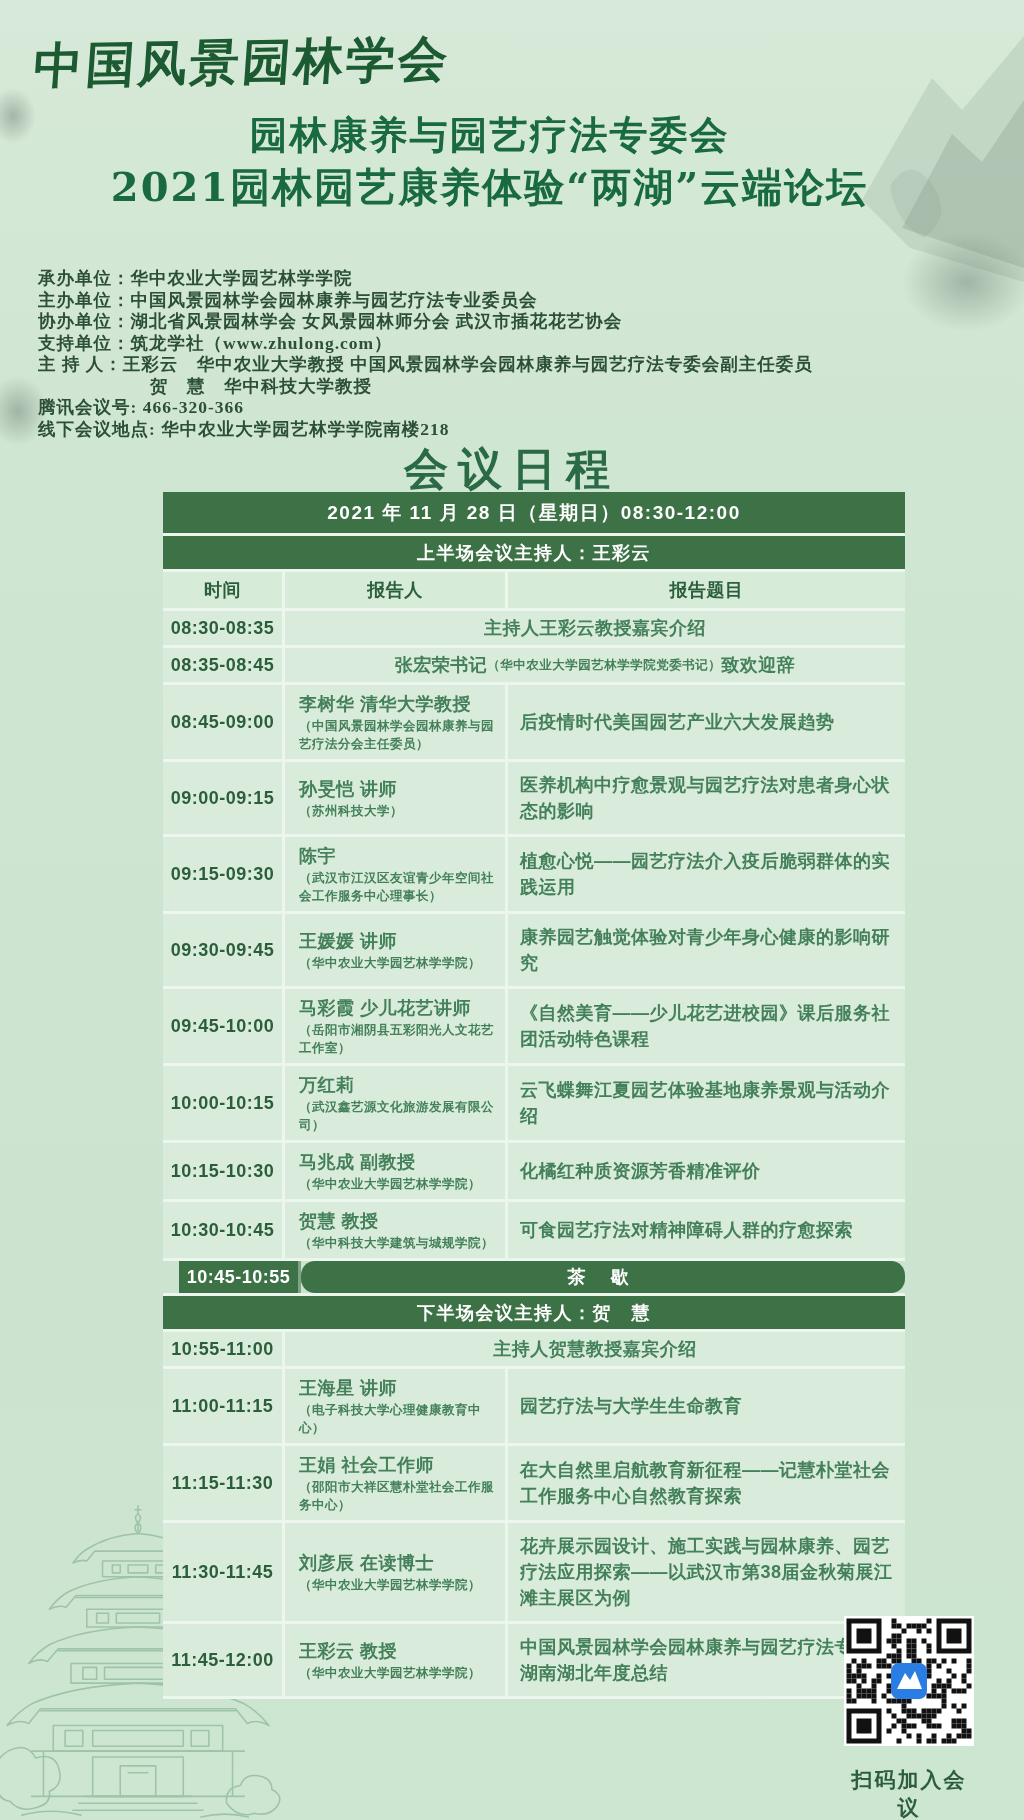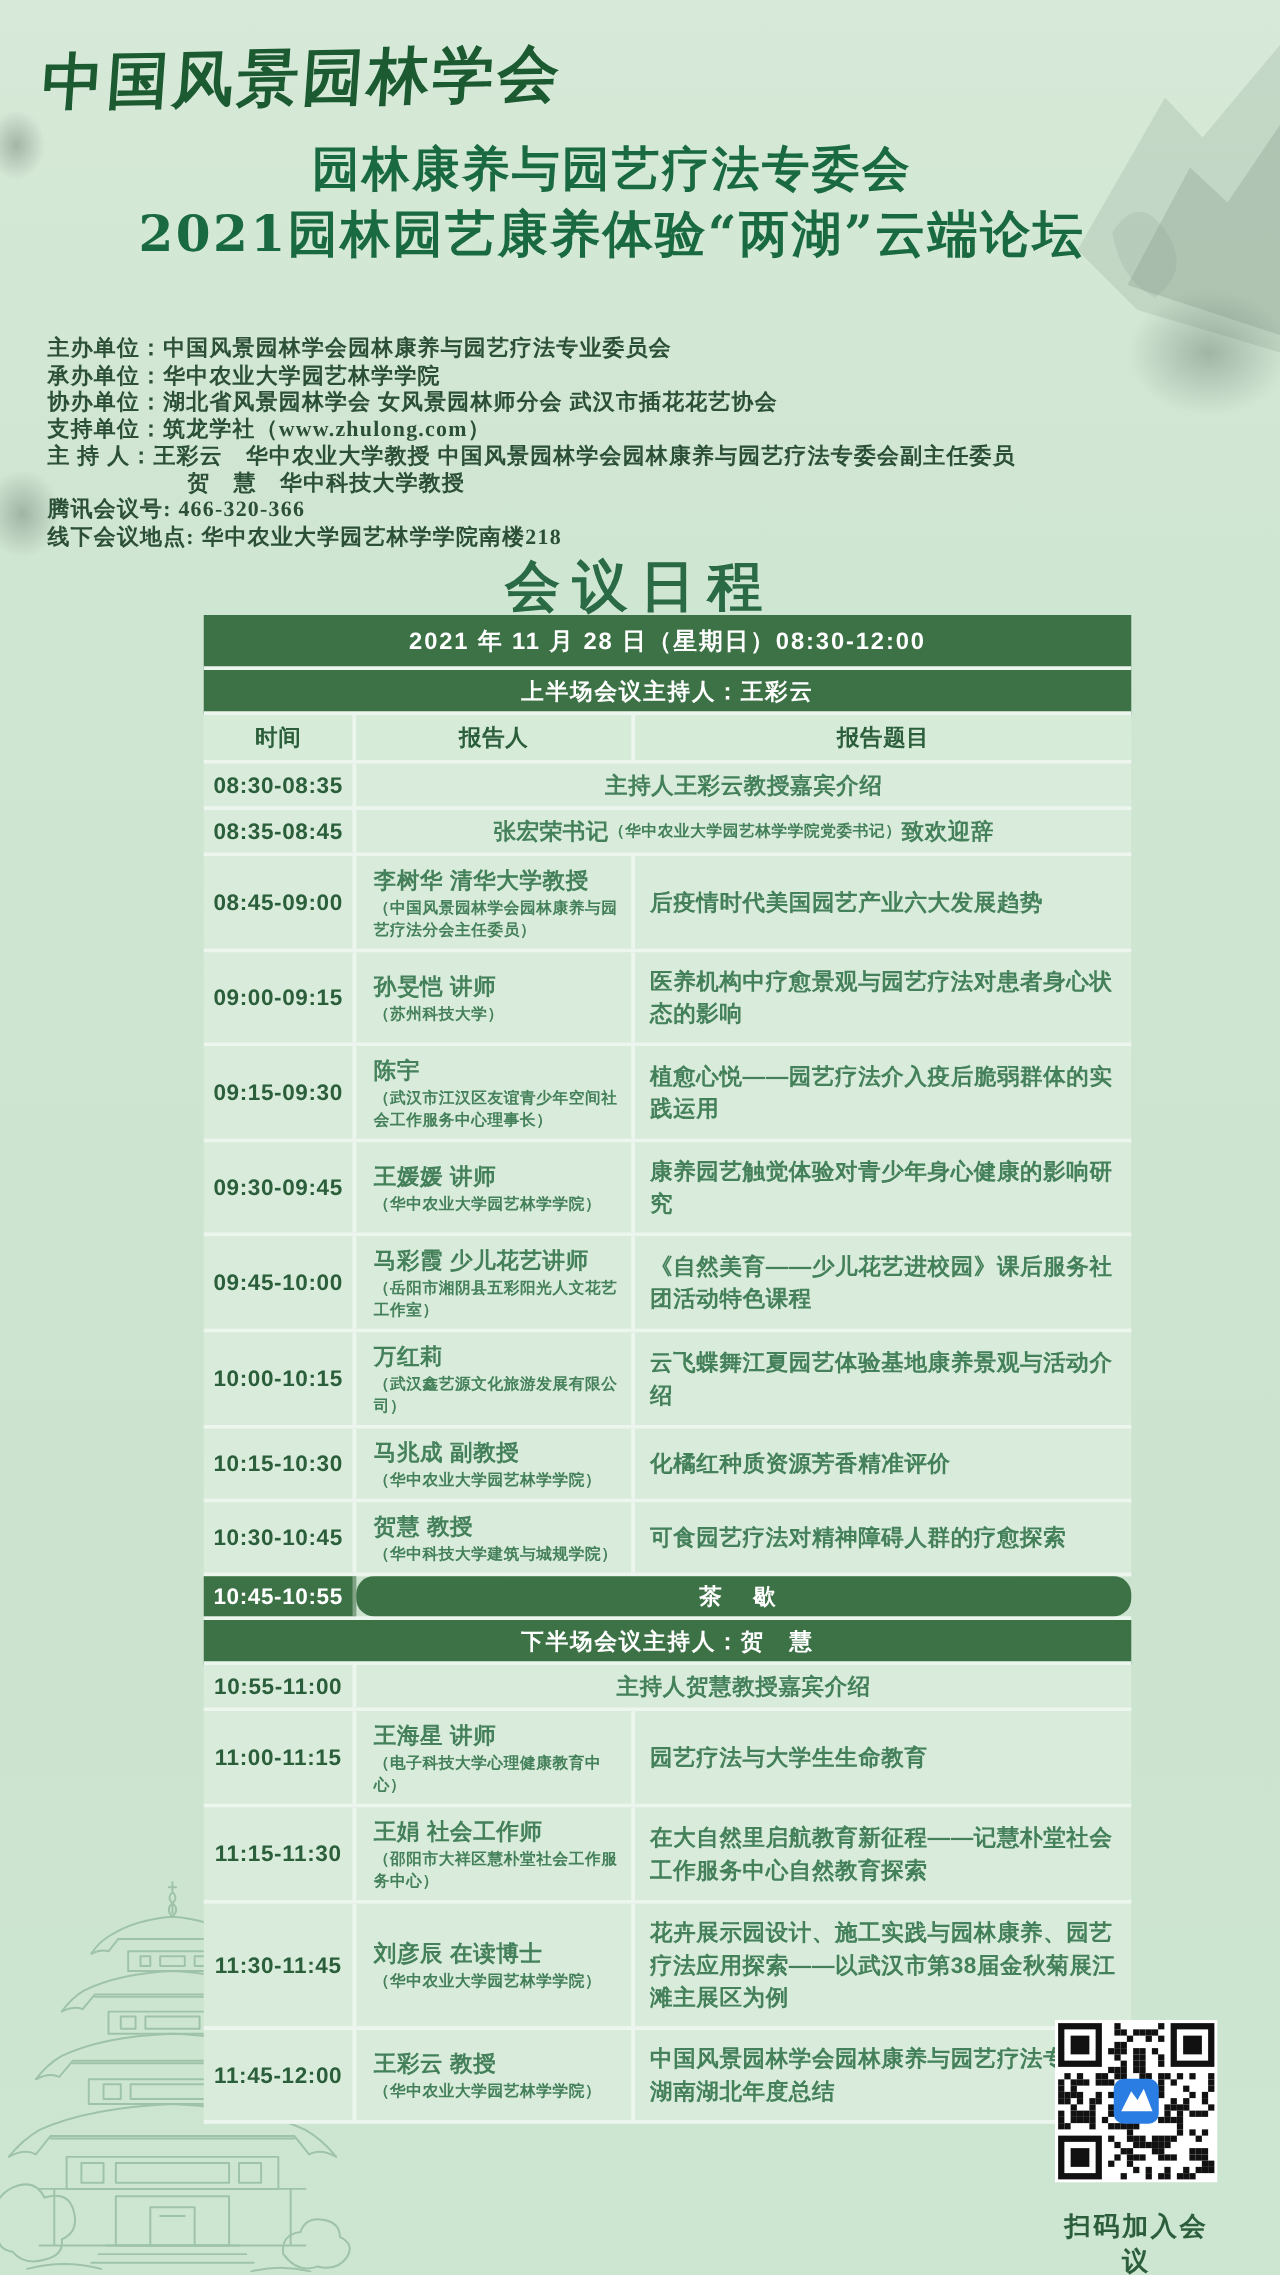--- a/index.html
+++ b/index.html
@@ -79,21 +79,21 @@
   .c-topic {
     flex:1; padding:10px 12px; color:#44805a; font-size:18px; line-height:26px;
     display:flex; align-items:center;
   }
   .sub { font-size:12.5px; line-height:18px; }
   .sub.blk { display:block; }
   .tea-row { display:flex; border-bottom:3px solid #edf6ee; }
   .tea-time {
     width:122px; min-width:122px; background:#3c7245; color:#fff;
     display:flex; align-items:center; justify-content:center; font-size:18px;
-    border-right:3px solid rgba(255,255,255,.35); min-height:32px;
+    border-right:3px solid rgba(255,255,255,.35); min-height:32px;margin-left:16px;
   }
   .tea-label {
     flex:1; background:#3c7245; color:#fff; display:flex; align-items:center; justify-content:center;
     font-size:18px; letter-spacing:10px;border-radius:14px;
   }
 
   
   .qr-wrap { position:absolute; left:843px; top:1616px; width:132px; text-align:center; }
   .qr-caption {
     margin-top:16px; font-family:"DejaVu Serif","Liberation Serif",serif;
@@ -136,22 +136,22 @@
       <path d="M236 310 q-2 -16 14 -18 q4 -12 18 -10 q14 2 14 14 q12 6 6 16 q-8 12 -24 8 q-16 6 -28 -10 z"></path>
       <path d="M28 322 q30 -8 60 0 M210 324 q24 -6 48 0"></path>
     </g>
   </svg>
 
   <div class="logo">中国风景园林学会</div>
   <div class="title1">园林康养与园艺疗法专委会</div>
   <div class="title2">2021园林园艺康养体验“两湖”云端论坛</div>
 
   <div class="info">
+      <div class="info-line"><span class="ilabel">承办单位：</span><span>华中农业大学园艺林学学院</span></div>
       <div class="info-line"><span class="ilabel">主办单位：</span><span>中国风景园林学会园林康养与园艺疗法专业委员会</span></div>
-      <div class="info-line"><span class="ilabel">承办单位：</span><span>华中农业大学园艺林学学院</span></div>
       <div class="info-line"><span class="ilabel">协办单位：</span><span>湖北省风景园林学会 女风景园林师分会 武汉市插花花艺协会</span></div>
       <div class="info-line"><span class="ilabel">支持单位：</span><span>筑龙学社（www.zhulong.com）</span></div>
       <div class="info-line"><span class="ilabel">主 持 人：</span><span>王彩云　华中农业大学教授 中国风景园林学会园林康养与园艺疗法专委会副主任委员</span></div>
       <div class="info-line cont"><span class="ilabel"></span><span>贺　慧　华中科技大学教授</span></div>
       <div class="info-line"><span class="ilabel">腾讯会议号: </span><span>466-320-366</span></div>
       <div class="info-line"><span class="ilabel">线下会议地点: </span><span>华中农业大学园艺林学学院南楼218</span></div>
     </div>
 
   <div class="agenda-heading">会议日程</div>
 

